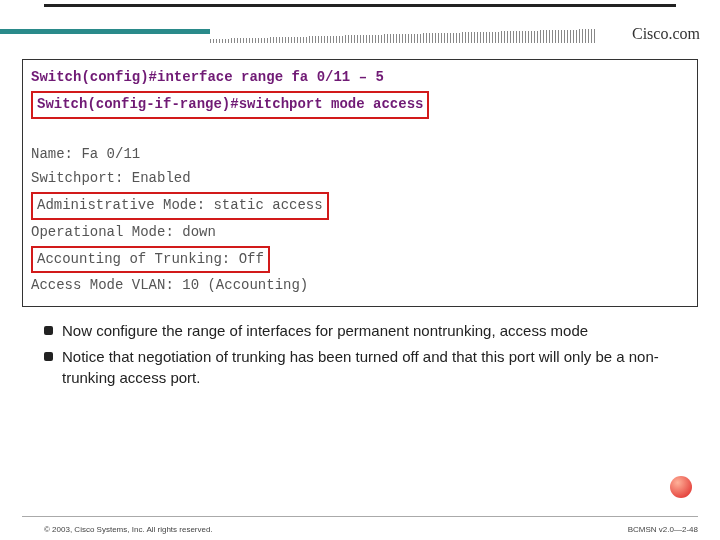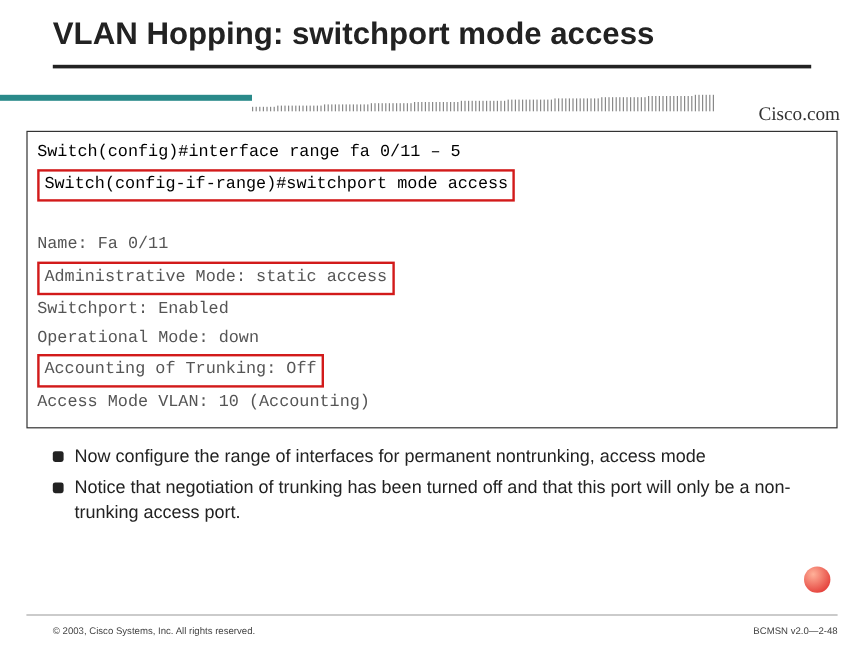--- a/index.html
+++ b/index.html
@@ -5,39 +5,38 @@
   * { box-sizing: border-box; margin: 0; padding: 0; }
   html, body { width: 720px; height: 540px; font-family: Arial, Helvetica, sans-serif; background: #fff; }
   .slide { width: 720px; height: 540px; position: relative; background: #fff; }
   .title { font-size: 26px; font-weight: bold; color: #222; padding: 14px 0 6px 44px; line-height: 1.15; }
   .underline { margin: 4px 44px 0 44px; height: 3px; background: #222; }
   .stripe { position: relative; height: 28px; margin-top: 14px; }
   .stripe-teal { position: absolute; left: 0; top: 8px; width: 210px; height: 5px; background: #2a8a8a; }
   .stripe-bars { position: absolute; left: 208px; top: 0; right: 125px; height: 22px; overflow: hidden; }
   .stripe-bars-inner { display: flex; height: 22px; gap: 2px; padding-left: 2px; }
   .bar { width: 1px; background: #888; flex: 0 0 auto; }
-  .brand { position: absolute; right: 20px; top: 16px; font-family: Georgia, 'Times New Roman', serif; font-size: 16px; letter-spacing: 0px; color: #333; }
+  .brand { position: absolute; right: 20px; top: 4px; font-family: Georgia, 'Times New Roman', serif; font-size: 16px; letter-spacing: 0px; color: #333; }
   .terminal-wrap { margin: 10px 22px 0 22px; border: 1px solid #333; padding: 6px 8px 8px 8px; }
   .term { font-family: 'Courier New', Courier, monospace; font-size: 14px; color: #555; line-height: 1.7; white-space: pre; }
-  .term .dark { color: #000000; font-weight: normal; }
+  .term .dark { color: #701a75; font-weight: bold; }
   .redbox { display: inline-block; border: 2px solid #d21a1a; padding: 0 4px; margin: 1px 0; }
   .bullets { margin: 14px 34px 0 44px; }
   .bullets li { list-style: none; position: relative; font-size: 15px; color: #222; line-height: 1.35; margin-bottom: 6px; padding-left: 18px; }
   .bullets li::before { content: ""; position: absolute; left: 0; top: 5px; width: 9px; height: 9px; background: #222; border-radius: 2px; }
   .footer { position: absolute; left: 0; right: 0; bottom: 10px; height: 18px; }
   .footer-hr { border: none; border-top: 1px solid #aaa; margin: 0 22px 4px 22px; }
   .copyright { position: absolute; left: 44px; bottom: 0; font-size: 8px; color: #444; }
   .pagecode { position: absolute; right: 22px; bottom: 0; font-size: 8px; color: #444; }
   .dot { position: absolute; right: 28px; bottom: 46px; width: 22px; height: 22px; border-radius: 50%; background: radial-gradient(circle at 35% 30%, #ffb199, #d22); }
 </style>
 </head>
 <body>
 <div class="slide">
 
-<h1 class="title">VLAN Hopping: switchport mode access</h1>
 <div class="underline"></div>
 
 <div class="stripe">
   <div class="stripe-teal"></div>
   <div class="stripe-bars">
     <div class="stripe-bars-inner" id="bars">
           <div class="bar" style="height: 4px; margin-top: 18px;"></div>
           <div class="bar" style="height: 4px; margin-top: 18px;"></div>
           <div class="bar" style="height: 4px; margin-top: 18px;"></div>
           <div class="bar" style="height: 4px; margin-top: 18px;"></div>
@@ -169,22 +168,22 @@
         </div>
   </div>
   <div class="brand">Cisco.com</div>
 </div>
 
 <div class="terminal-wrap">
   <div class="term"><span class="dark">Switch(config)#</span><span class="dark">interface range fa 0/11 – 5</span></div>
   <div class="term"><span class="redbox"><span class="dark">Switch(config-if-range)#</span><span class="dark">switchport mode access</span></span></div>
   <div class="term">&nbsp;</div>
   <div class="term">Name: Fa 0/11</div>
+  <div class="term">Switchport: Enabled</div>
   <div class="term"><span class="redbox">Administrative Mode: static access</span></div>
-  <div class="term">Switchport: Enabled</div>
   <div class="term">Operational Mode: down</div>
   <div class="term"><span class="redbox">Accounting of Trunking: Off</span></div>
   <div class="term">Access Mode VLAN: 10 (Accounting)</div>
 </div>
 
 <ul class="bullets">
   <li>Now configure the range of interfaces for permanent nontrunking, access mode</li>
   <li>Notice that negotiation of trunking has been turned off and that this port will only be a non-trunking access port.</li>
 </ul>
 

